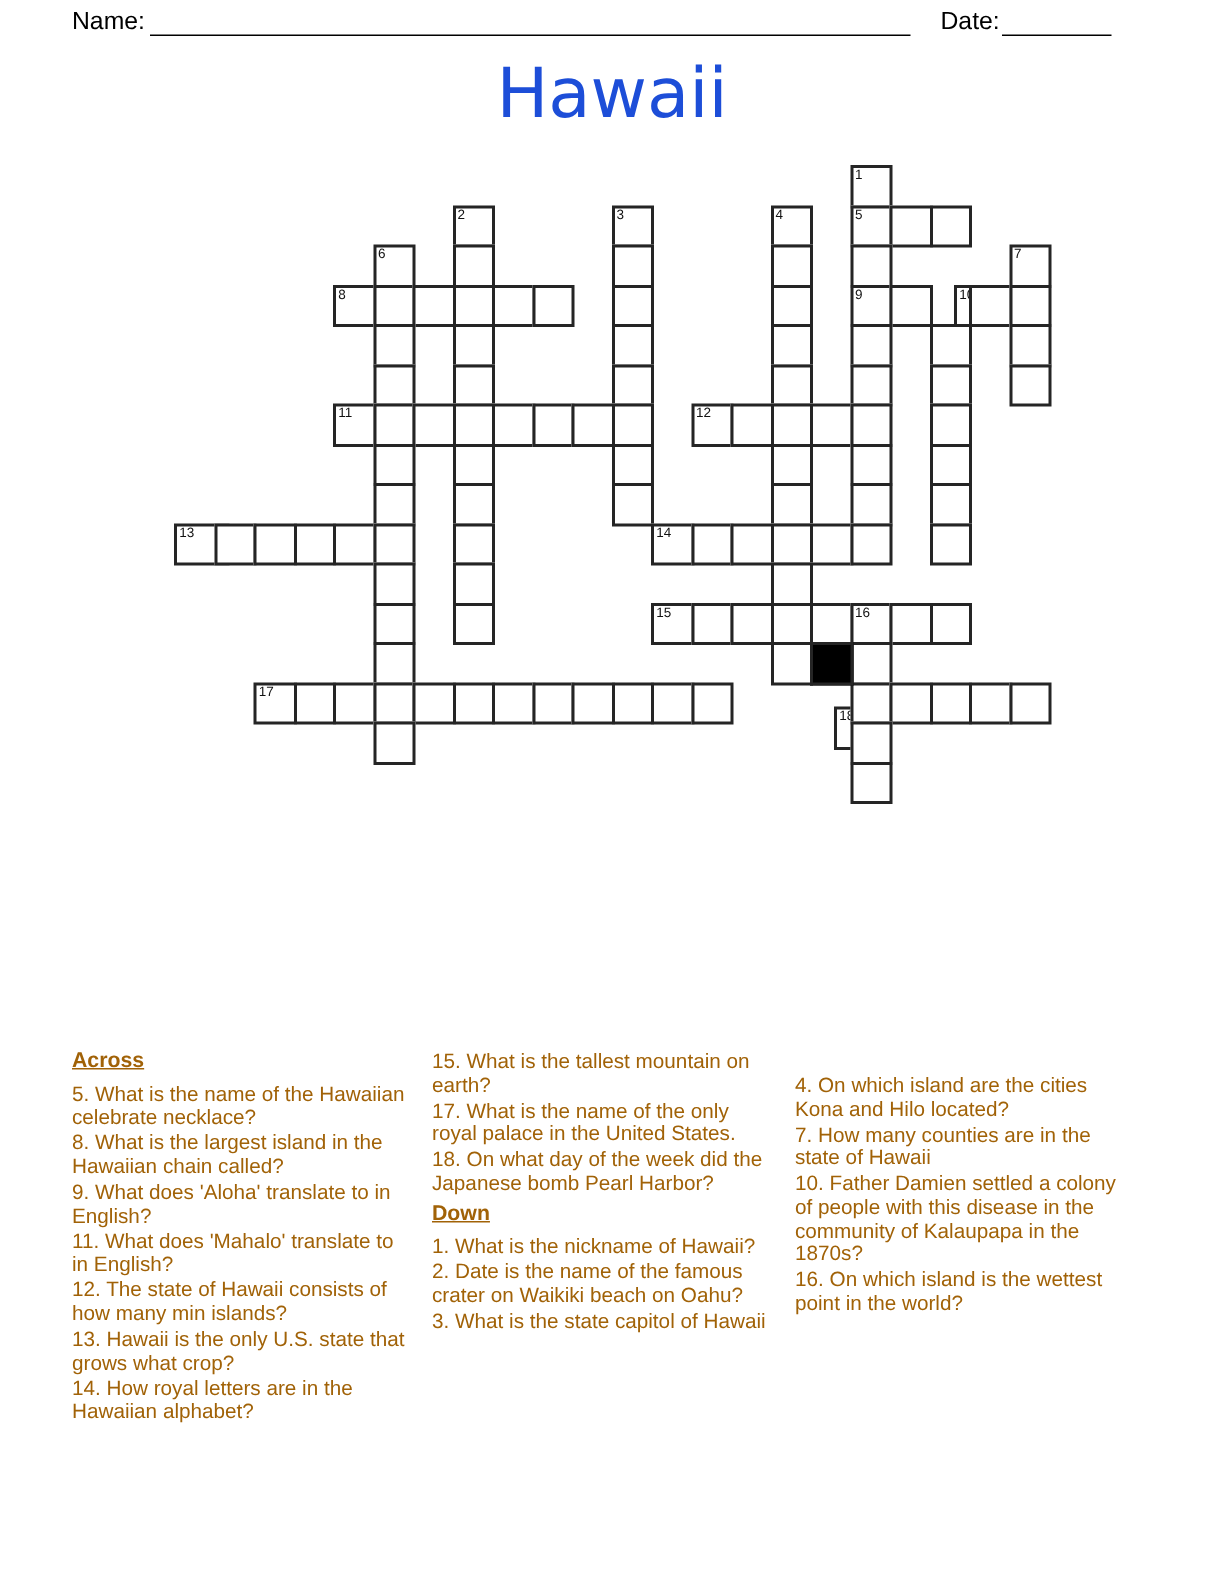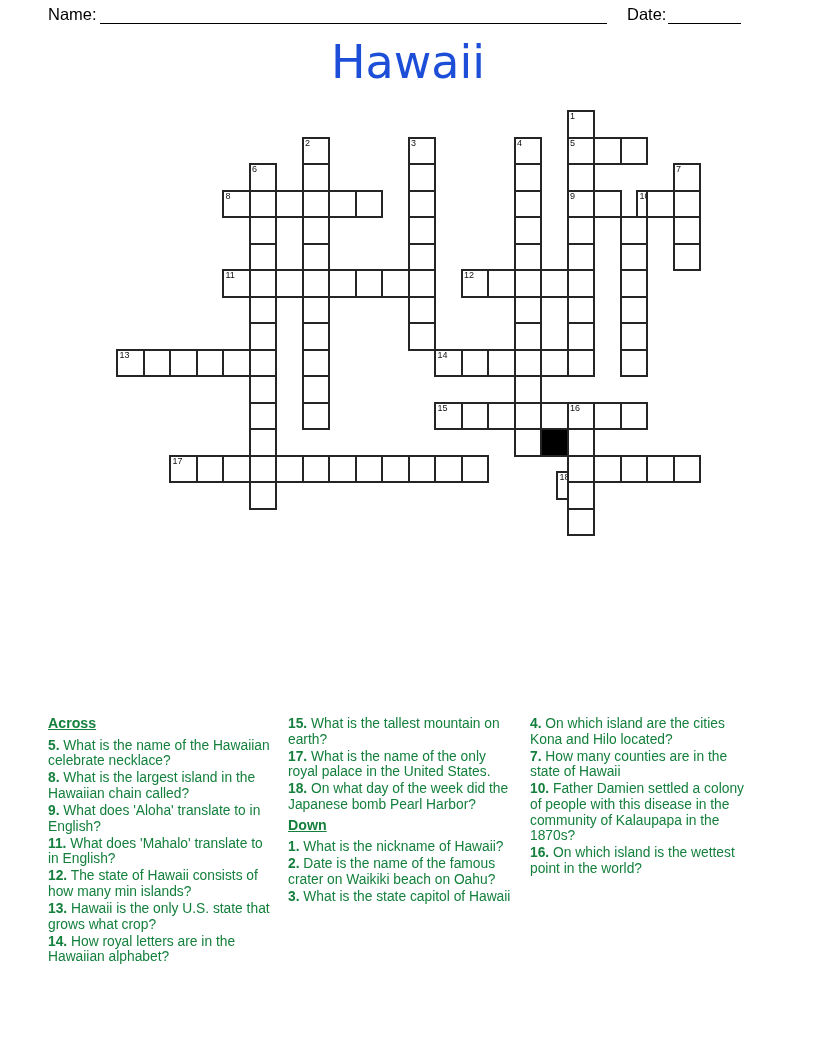--- a/index.html
+++ b/index.html
@@ -70,38 +70,38 @@
     color: #111;
   }
   #clues {
     position: absolute;
     top: 700px;
     left: 0;
     width: 816px;
   }
   .clue-col {
     position: absolute;
-    top: 16px;
+    top: 0;
     width: 224px;
     font-size: 13.8px;
     line-height: 15.6px;
-    color: #15803d;
+    color: #a16207;
   }
   #clue-col-1 { left: 48px; }
   #clue-col-2 { left: 288px; }
-  #clue-col-3 { left: 530px; }
+  #clue-col-3 { left: 530px; margin-top: 16px; }
   .clue-header {
     font-weight: bold;
     font-size: 14.2px;
     text-decoration: underline;
     margin: 0 0 6px 0;
   }
   .clue-col > .clue-header:not(:first-child) { margin-top: 5px; }
   .clue { margin: 0 0 1.5px 0; }
-  .clue .clue-num { font-weight: bold; text-align: right; }
+  .clue .clue-num { font-weight: normal; text-align: right; }
 </style>
 </head>
 <body>
 
 <div>
 
   <span class="hdr-label" id="name-label">Name:</span>
   <div class="blank-line" id="name-line"></div>
 
   <span class="hdr-label" id="date-label">Date:</span>

